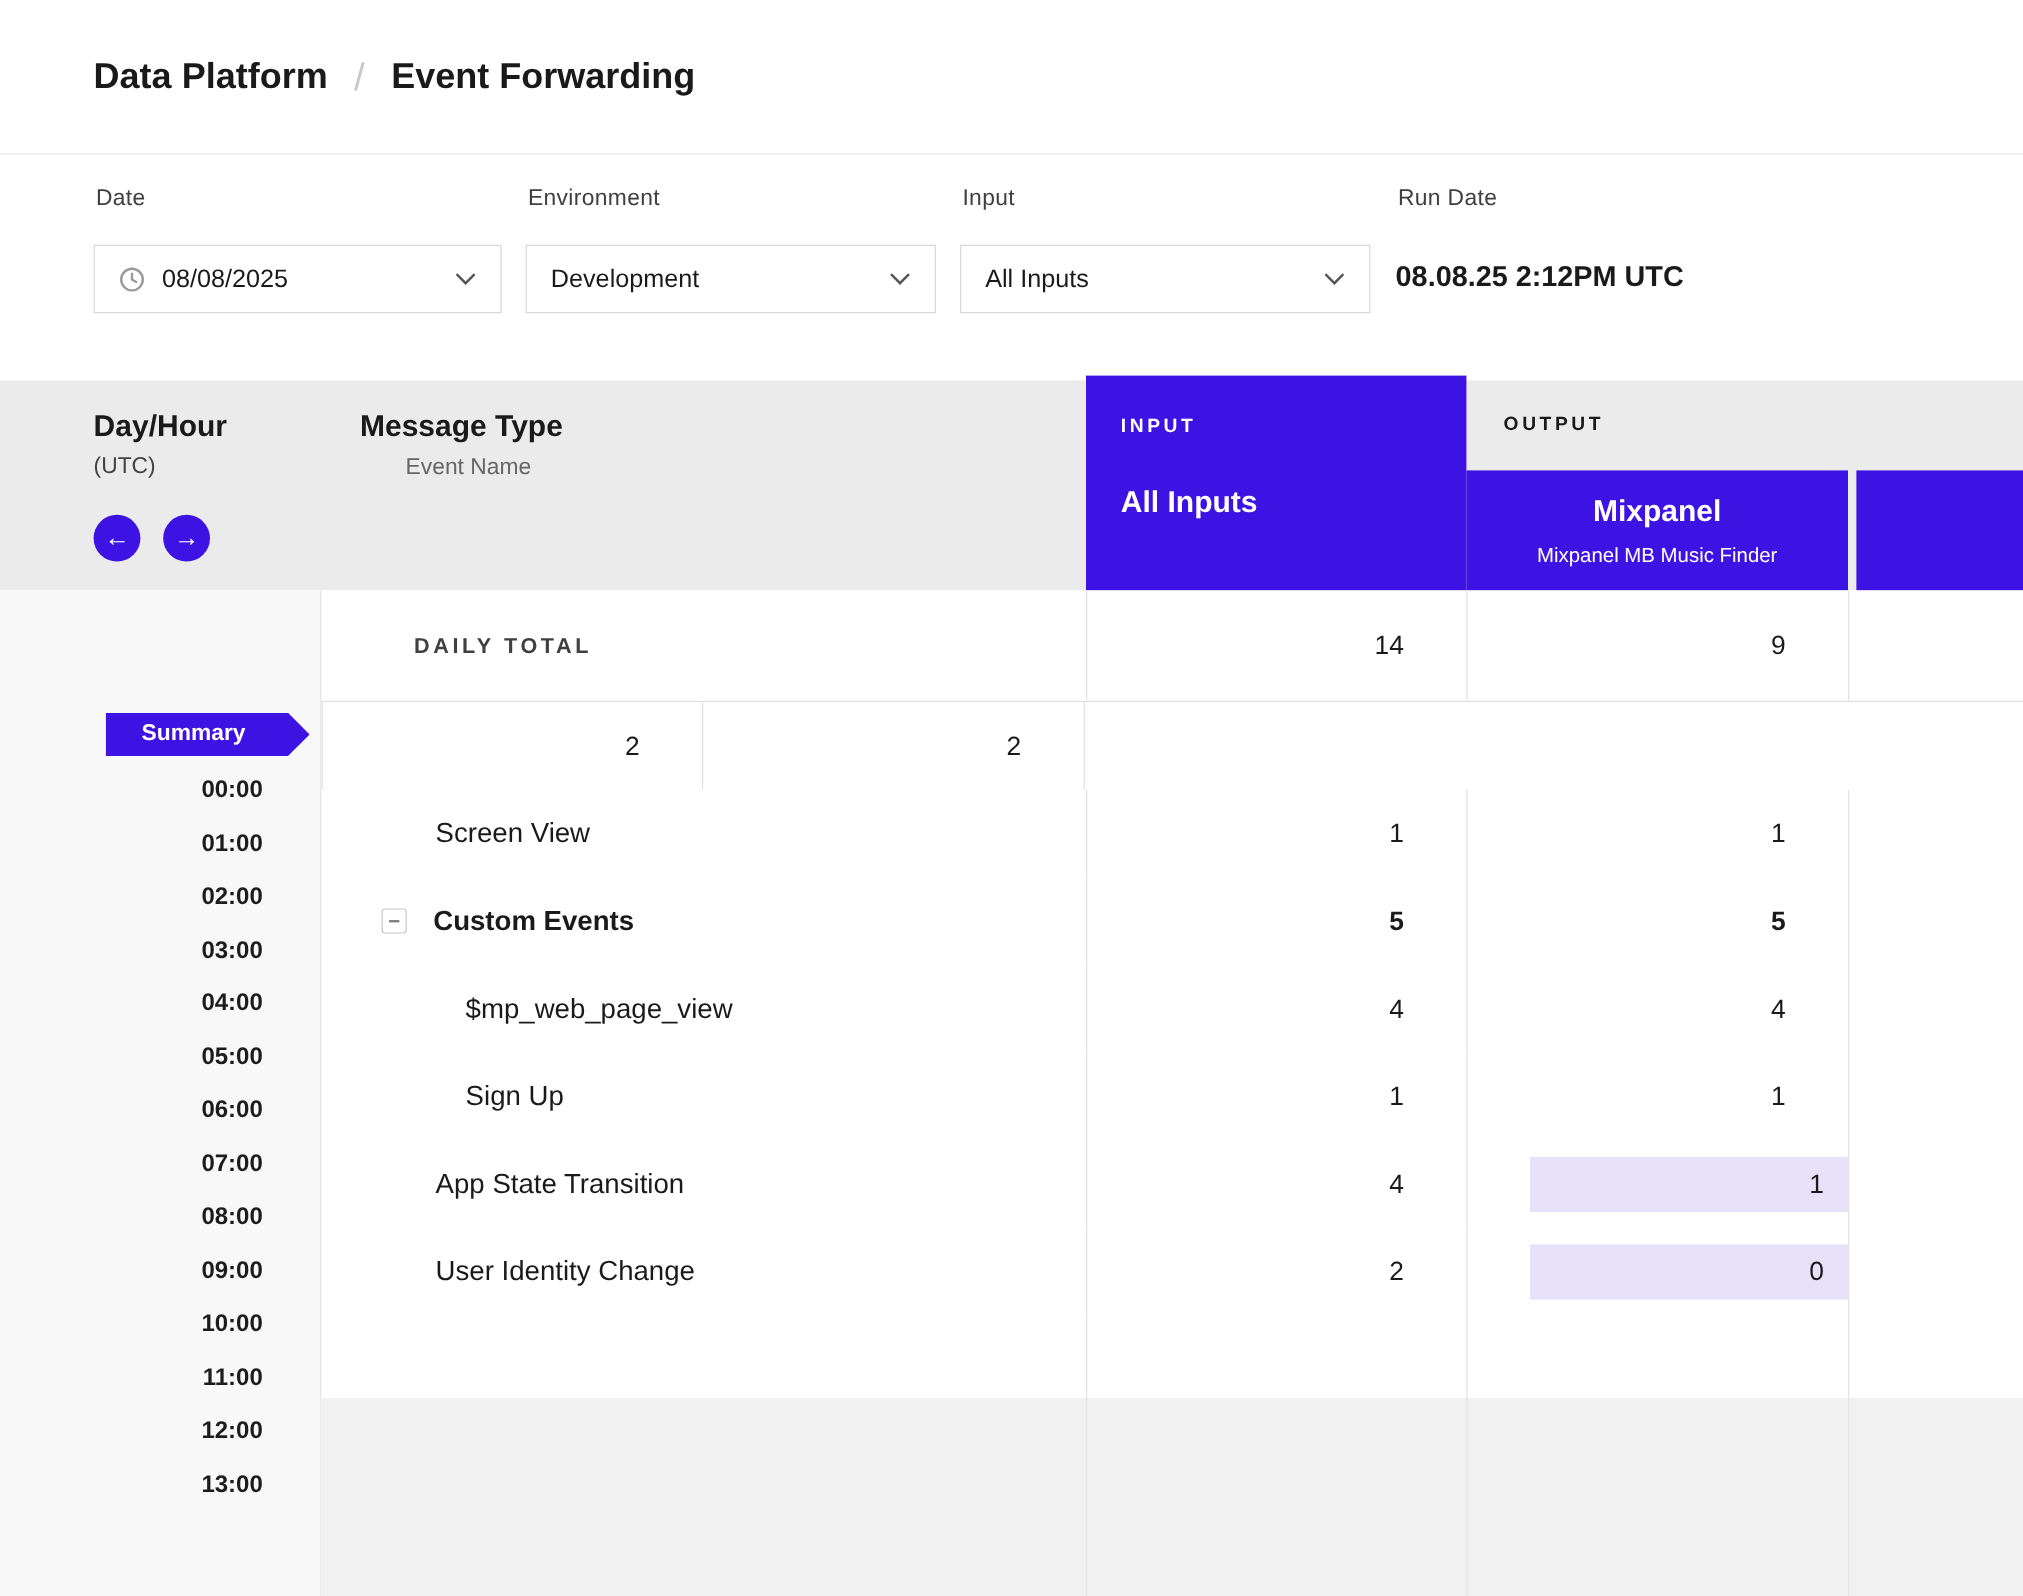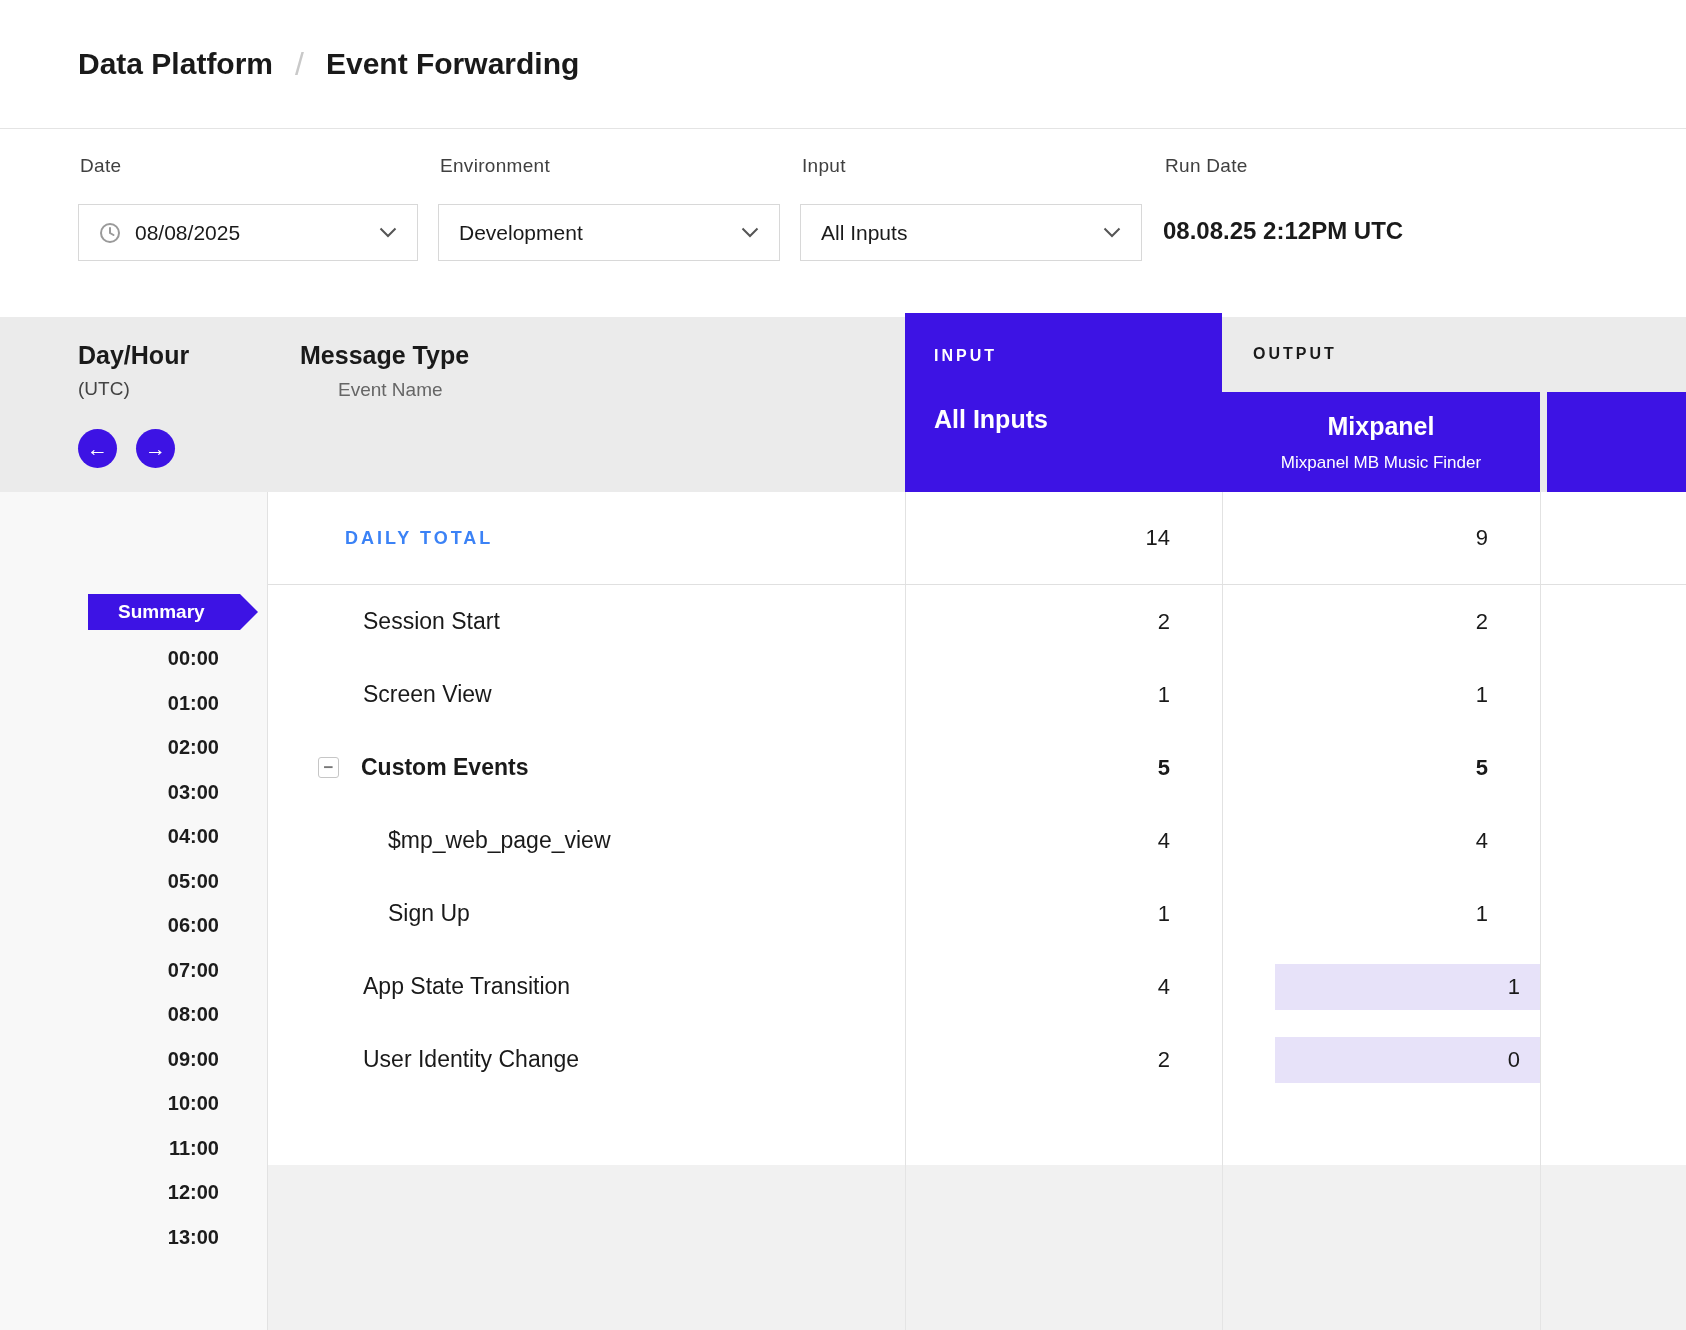--- a/index.html
+++ b/index.html
@@ -73,21 +73,21 @@
   .grid-row { display:flex; flex:0 0 auto; }
   .cell-name { width:637px; display:flex; align-items:center; padding-left:95px; font-size:23px; }
   .cell-num { width:317px; border-left:1px solid #e2e2e2; display:flex; align-items:center;
     justify-content:flex-end; padding-right:52px; font-size:22px; }
   .cell-out { width:318px; border-left:1px solid #e2e2e2; display:flex; align-items:center;
     justify-content:flex-end; padding-right:52px; font-size:22px; }
   .cell-extra { flex:1 1 auto; border-left:1px solid #e2e2e2; }
 
   .row-dailytotal { height:93px; border-bottom:1px solid #e0e0e0; }
   .row-dailytotal .cell-name { padding-left:77px; }
-  .dailytotal-label { font-size:18px; font-weight:700; letter-spacing:3px; color:#3b82f6; }
+  .dailytotal-label { font-size:18px; font-weight:700; letter-spacing:3px; color:#404040; }
 
   .row-event { height:73px; }
   .row-event .cell-name { color:#1a1a1a; }
   .row-bold .cell-name, .row-bold .cell-num, .row-bold .cell-out { font-weight:700; }
   .row-indent .cell-name { padding-left:120px; }
 
   .collapse-box { width:21px; height:21px; border:1px solid #c6c6c6; border-radius:3px; margin:0 22px 0 -45px;
     display:flex; align-items:center; justify-content:center; font-size:17px; color:#777; cursor:pointer;
     background:#fff; line-height:1; }
 
@@ -218,21 +218,20 @@
       <div class="grid-row row-dailytotal">
         <div class="cell-name">
           <span class="dailytotal-label">DAILY TOTAL</span>
         </div>
         <div class="cell-num">14</div>
         <div class="cell-out">9</div>
         <div class="cell-extra"></div>
       </div>
 
       <div class="grid-row row-event">
-        <div class="cell-name">Session Start</div>
         <div class="cell-num">2</div>
         <div class="cell-out">2</div>
         <div class="cell-extra"></div>
       </div>
 
       <div class="grid-row row-event">
         <div class="cell-name">Screen View</div>
         <div class="cell-num">1</div>
         <div class="cell-out">1</div>
         <div class="cell-extra"></div>

